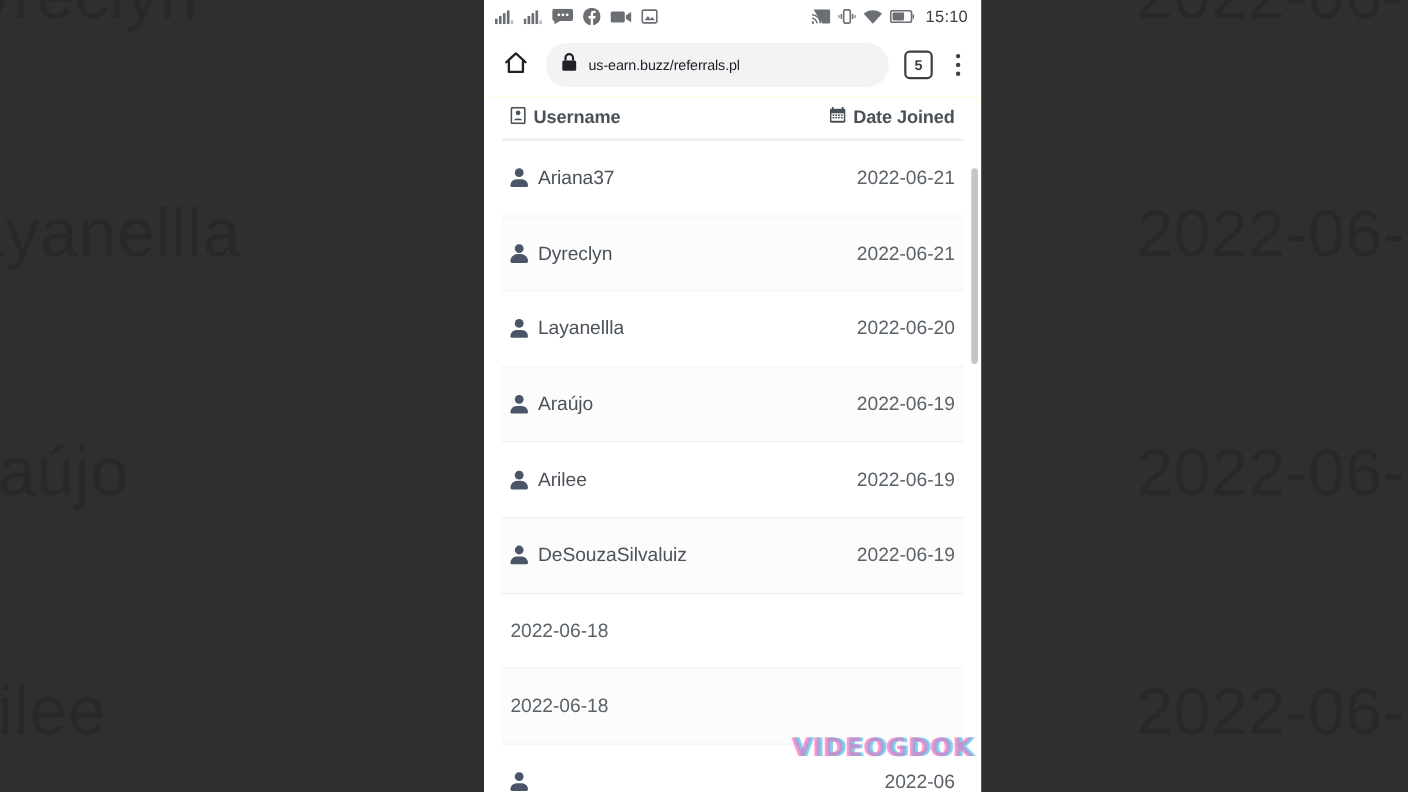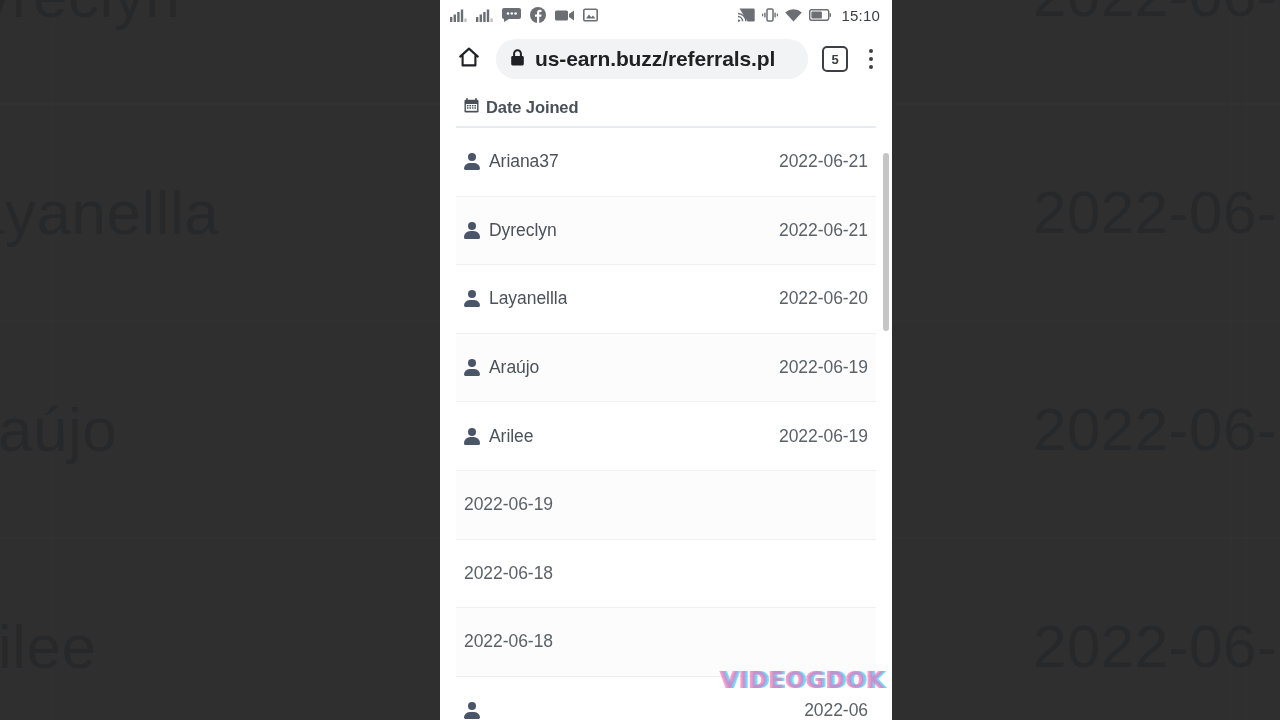--- a/index.html
+++ b/index.html
@@ -137,26 +137,25 @@
     height: 40px;
     background: #f1f3f4;
     border-radius: 20px;
     display: flex;
     align-items: center;
     padding: 0 14px;
     gap: 10px;
     box-sizing: border-box;
   }
   .url-text {
-    font-size: 21px;
+    font-size: 13px;
     color: #202124;
     white-space: nowrap;
     overflow: hidden;
     letter-spacing: -0.1px;
-    font-weight: bold;
   }
   .tabs-btn {
     width: 26px; height: 26px;
     border: 2.4px solid #3c4043;
     border-radius: 5px;
     display: flex; align-items: center; justify-content: center;
     font-size: 13px;
     color: #3c4043;
     font-weight: 600;
     flex: 0 0 auto;
@@ -465,20 +464,30 @@
         <i></i>
         <i></i>
         <i></i>
       </div>
     </div>
 
     <div class="page">
       <div class="table-wrap">
 
         <div class="thead">
+          <div class="th th-user">
+            <span>
+              <svg width="14" height="16" viewBox="0 0 14 16">
+                <rect x="0.8" y="0.8" width="12.4" height="14.4" rx="1.6" fill="none" stroke="#495057" stroke-width="1.6"></rect>
+                <circle cx="7" cy="5.6" r="2.1" fill="#495057"></circle>
+                <path d="M3.3,12.4 C3.3,10.3 10.7,10.3 10.7,12.4 Z" fill="#495057"></path>
+              </svg>
+            </span>
+            <span>Username</span>
+          </div>
           <div class="th th-date">
             <span>
               <svg width="15" height="15" viewBox="0 0 15 15">
                 <rect x="0.5" y="1.8" width="14" height="12.7" rx="1.3" fill="#495057"></rect>
                 <rect x="2.2" y="0" width="1.6" height="3.4" rx="0.8" fill="#495057"></rect>
                 <rect x="11.2" y="0" width="1.6" height="3.4" rx="0.8" fill="#495057"></rect>
                 <rect x="1.9" y="6" width="11.2" height="6.8" fill="#ffffff"></rect>
                 <g fill="#495057">
                   <rect x="2.9" y="7" width="1.6" height="1.4"></rect>
                   <rect x="5.4" y="7" width="1.6" height="1.4"></rect>
@@ -529,20 +538,24 @@
 
         <div class="trow">
           <div class="cell-user">
             <span class="person-ico"></span>
             <span class="uname">Arilee</span>
           </div>
           <div class="cell-date">2022-06-19</div>
         </div>
 
         <div class="trow alt">
+          <div class="cell-user">
+            <span class="person-ico"></span>
+            <span class="uname">DeSouzaSilvaluiz</span>
+          </div>
           <div class="cell-date">2022-06-19</div>
         </div>
 
         <div class="trow">
           <div class="cell-date">2022-06-18</div>
         </div>
 
         <div class="trow alt">
           <div class="cell-date">2022-06-18</div>
         </div>

